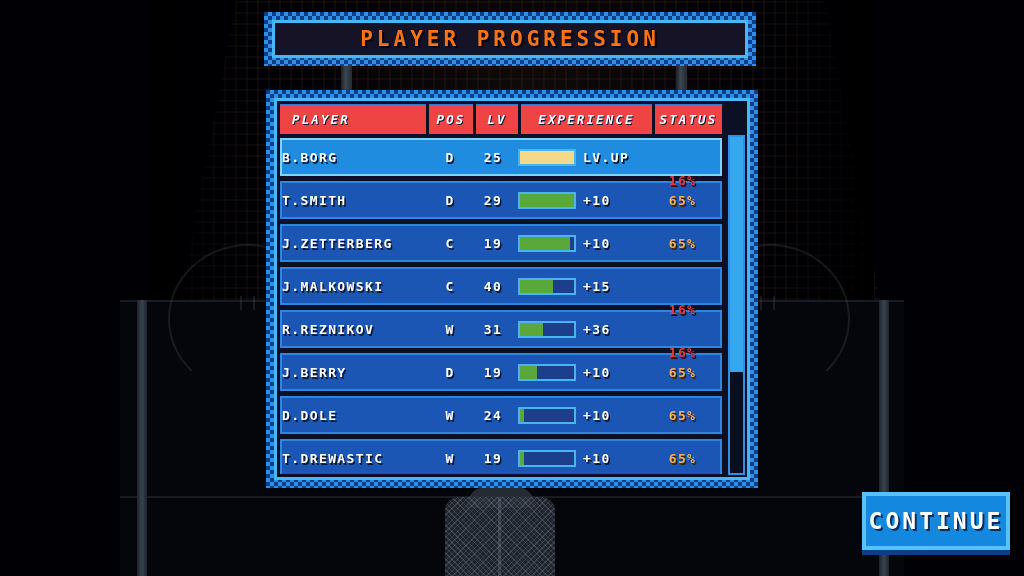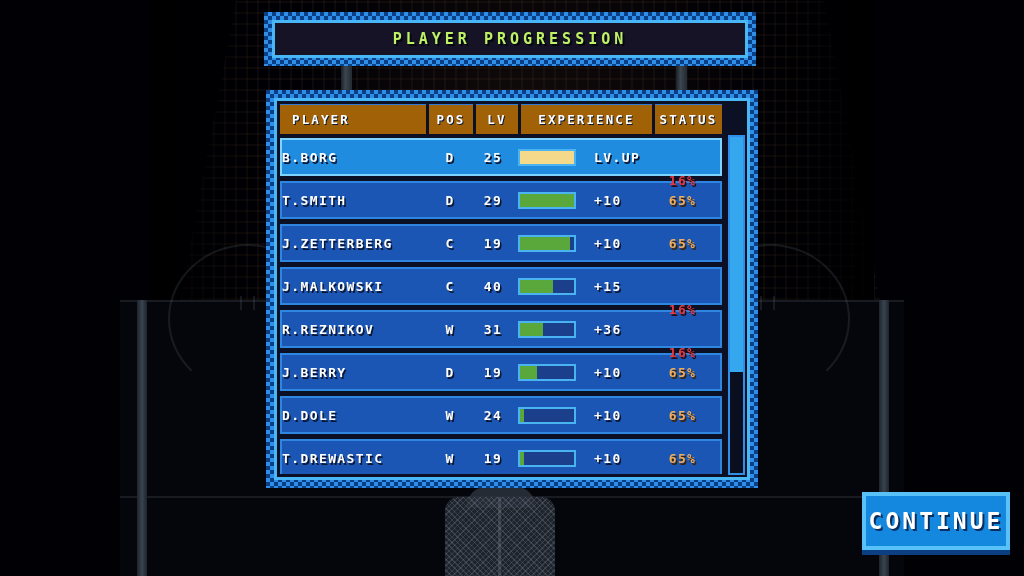--- a/index.html
+++ b/index.html
@@ -64,21 +64,21 @@
     width:100%; height:100%;
     border:3px solid #49b7f5;
     background:#0d1226;
     position:relative;
   }
 
   
   #title-plate { left:264px; top:12px; width:492px; height:54px; }
   #title-plate .inner-bevel { background:#161327; display:flex; align-items:center; justify-content:center; }
   #title-text {
-    color:#bef264; font-size:15px; letter-spacing:4px; font-weight:bold;
+    color:#f97316; font-size:21px; letter-spacing:4px; font-weight:bold;
     text-shadow:2px 2px 0 #05070f;
   }
 
   
   .strut {
     position:absolute; width:11px; height:30px;
     background:linear-gradient(90deg,#1b2028,#3c464f 40%,#222a33);
   }
 
   
@@ -89,44 +89,45 @@
     position:absolute; inset:3px; overflow:hidden;
     display:flex; flex-direction:column;
   }
 
   
   #header-row {
     display:flex; height:30px; flex:0 0 30px; gap:3px; margin-bottom:4px;
     padding-right:22px;
   }
   .hcell {
-    background:#a16207; border-top:1px solid #2f7ad6;
+    background:#ef4444; border-top:1px solid #2f7ad6;
     display:flex; align-items:center;
     color:#ffffff; font-size:12.5px; font-weight:bold; letter-spacing:2.1px;
     text-shadow:1px 1px 0 #0a1a38;
+    font-style:italic;
   }
   .hcell.player { flex:0 0 146px; padding-left:12px; }
   .hcell.pos    { flex:0 0 44px; justify-content:center; }
   .hcell.lv     { flex:0 0 42px; justify-content:center; }
   .hcell.exp    { flex:0 0 131px; justify-content:center; }
   .hcell.status { flex:1; justify-content:center; }
 
   
   #rows-area { position:relative; flex:1; padding-right:22px; overflow:hidden; }
   .row {
     display:flex; align-items:center; height:38px; margin-bottom:5px;
     background:#1b56b4; border:2px solid #2e86e0;
     color:#ffffff; font-size:13px; font-weight:bold; letter-spacing:1.4px;
     text-shadow:1.5px 1.5px 0 #0a1530;
   }
   .row.selected { background:#1f8ce0; border-color:#7fd4ff; }
   .c-player { flex:0 0 146px; padding-left:0; white-space:nowrap; }
   .c-pos    { flex:0 0 44px; text-align:center; }
   .c-lv     { flex:0 0 42px; text-align:center; }
-  .c-exp    { flex:0 0 131px; display:flex; align-items:center; gap:18px; padding-left:4px; }
+  .c-exp    { flex:0 0 131px; display:flex; align-items:center; gap:7px; padding-left:4px; }
   .c-status { flex:1; text-align:center; }
 
   .xpbar {
     width:58px; height:17px; background:#0b1024;
     border:2px solid #4ab4f2; position:relative; flex:0 0 58px;
   }
   .xpfill { position:absolute; left:0; top:0; bottom:0; }
   .xpbar .track { position:absolute; inset:0; background:#1c3f8c; }
   .xpdelta { font-size:13px; white-space:nowrap; }
 

